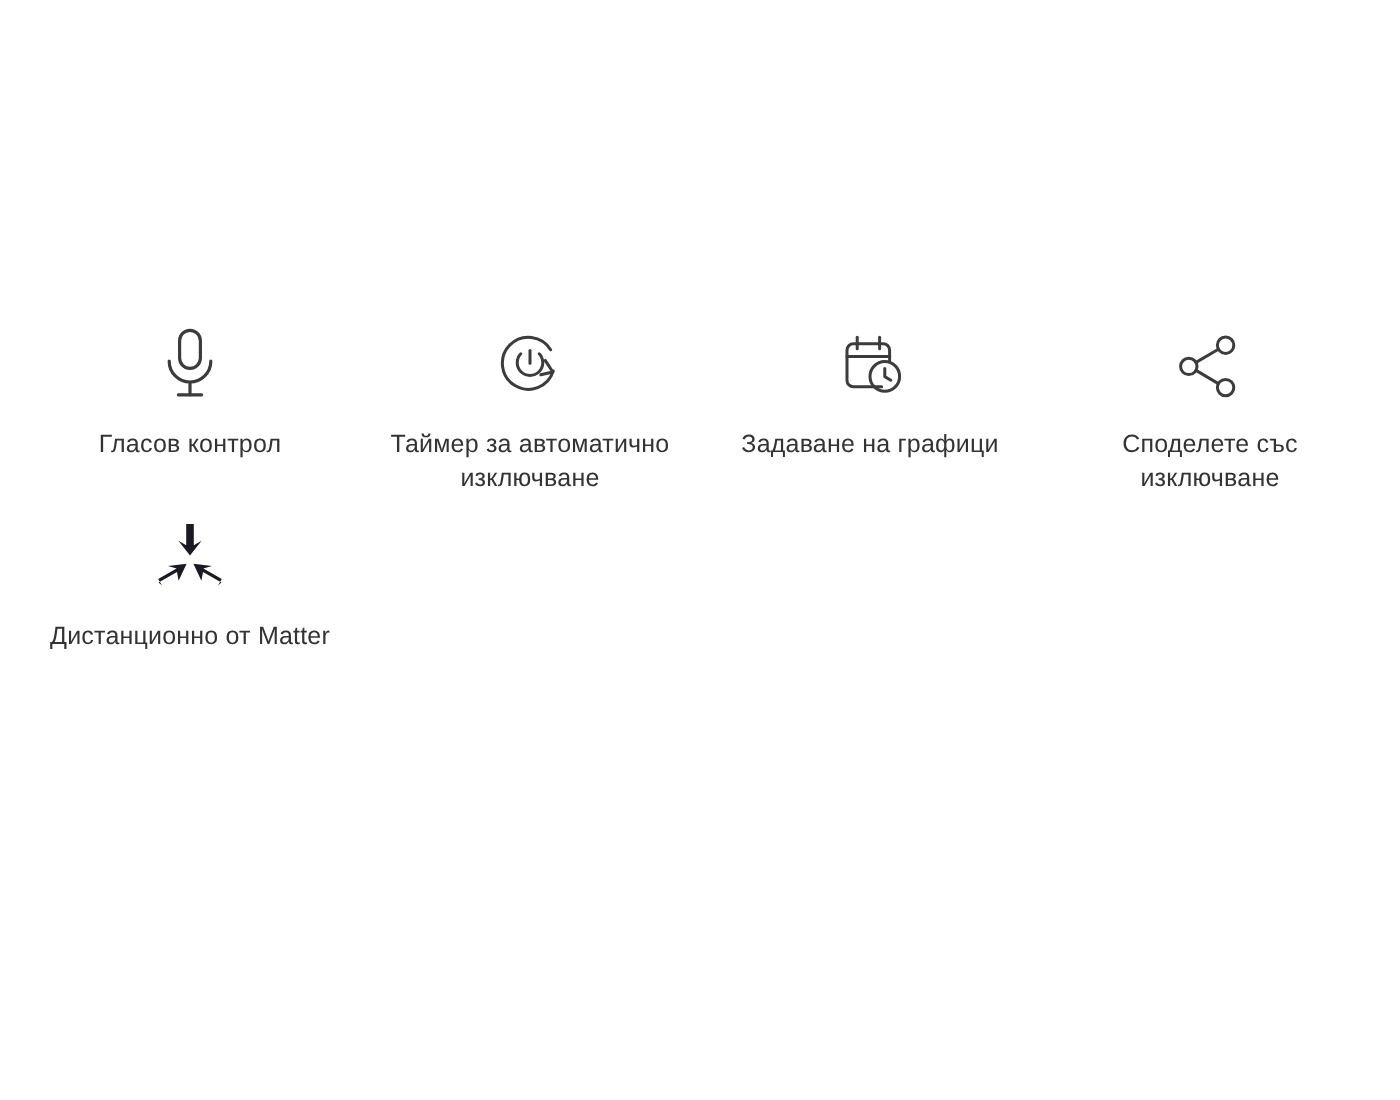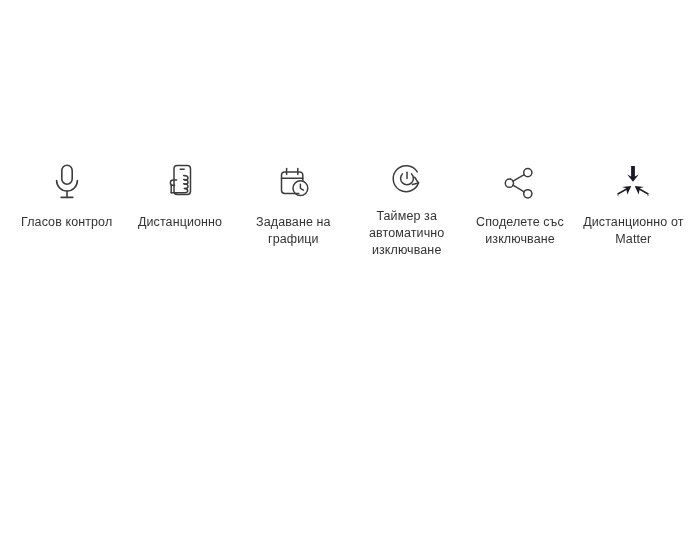--- a/index.html
+++ b/index.html
@@ -23,21 +23,21 @@
     height: 550px;
     background: #ffffff;
   }
 
   .feature-grid {
     position: absolute;
     left: 10px;
     top: 160px;
     width: 680px;
     display: grid;
-    grid-template-columns: repeat(6, 1fr);
+    grid-template-columns: repeat(4, 1fr);
     grid-template-rows: 96px 96px;
     row-gap: 0px;
     column-gap: 0px;
   }
 
   .feature-cell {
     display: flex;
     flex-direction: column;
     align-items: center;
     justify-content: flex-start;
@@ -80,62 +80,46 @@
         <svg width="34" height="40" viewBox="0 0 34 40" fill="none" stroke="#3c3c3c" stroke-width="1.6" stroke-linecap="round" stroke-linejoin="round">
           <rect x="11.8" y="2.2" width="10.4" height="19" rx="5.2"></rect>
           <path d="M6.6 17.6 a10.4 10.4 0 0 0 20.8 0"></path>
           <line x1="17" y1="28.2" x2="17" y2="34.4"></line>
           <line x1="11.2" y1="34.4" x2="22.8" y2="34.4"></line>
         </svg>
       </div>
       <div class="feature-label">Гласов контрол</div>
     </div>
 
+
     <div class="feature-cell">
       <div class="feature-icon">
-        <svg width="34" height="40" viewBox="0 0 34 40" fill="none" stroke="#3c3c3c" stroke-width="1.5" stroke-linecap="round" stroke-linejoin="round">
-          <rect x="11" y="2.5" width="16.5" height="29" rx="3.2"></rect>
-          <line x1="17.2" y1="6.2" x2="21.2" y2="6.2"></line>
-          <path d="M20.6 12.4 c2.6 0 4.4 1.3 4.4 2.6 0 1.3 -1.6 2.1 -3.4 2.1"></path>
-          <path d="M20.6 16.6 c2.6 0 4.4 1.3 4.4 2.6 0 1.3 -1.6 2.1 -3.4 2.1"></path>
-          <path d="M20.6 20.8 c2.6 0 4.4 1.3 4.4 2.6 0 1.3 -1.6 2.1 -3.4 2.1"></path>
-          <path d="M21.4 25.4 c2 0 3.3 1.1 3.3 2.3 0 1.2 -1.4 2 -3 2 l-8.1 0"></path>
-          <path d="M13.6 17.1 l-3.6 0 a2.6 2.6 0 1 0 0 5.2 l1.6 0"></path>
-          <path d="M8.2 29.7 l5.4 0"></path>
-          <path d="M8.2 22.3 l0 7.4"></path>
+        <svg width="40" height="40" viewBox="0 0 40 40" fill="none" stroke="#3c3c3c" stroke-width="1.5" stroke-linecap="round" stroke-linejoin="round">
+          <path d="M31.6 22.5 a13 13 0 1 1 -1.3 -10.6"></path>
+          <path d="M27.6 17.2 l3.8 5.8 l-6.0 1.4" fill="none"></path>
+          <path d="M20 12.2 l0 6.4"></path>
+          <path d="M15.4 13.9 a6.4 6.4 0 1 0 9.2 0"></path>
         </svg>
       </div>
-      <div class="feature-label">Дистанционно</div>
+      <div class="feature-label">Таймер за автоматично
+изключване</div>
     </div>
 
     <div class="feature-cell">
       <div class="feature-icon">
         <svg width="42" height="40" viewBox="0 0 42 40" fill="none" stroke="#3c3c3c" stroke-width="1.5" stroke-linecap="round" stroke-linejoin="round">
           <path d="M26.8 30.4 l-14.1 0 a3.2 3.2 0 0 1 -3.2 -3.2 l0 -15.1 a3.2 3.2 0 0 1 3.2 -3.2 l14.9 0 a3.2 3.2 0 0 1 3.2 3.2 l0 5.4"></path>
           <line x1="9.5" y1="15.3" x2="30.8" y2="15.3"></line>
           <line x1="14.6" y1="5.6" x2="14.6" y2="11.4"></line>
           <line x1="25.8" y1="5.6" x2="25.8" y2="11.4"></line>
           <circle cx="28.4" cy="25.2" r="7.4"></circle>
           <path d="M28.4 21.2 l0 4.1 l3.0 1.8"></path>
         </svg>
       </div>
       <div class="feature-label">Задаване на графици</div>
-    </div>
-
-    <div class="feature-cell">
-      <div class="feature-icon">
-        <svg width="40" height="40" viewBox="0 0 40 40" fill="none" stroke="#3c3c3c" stroke-width="1.5" stroke-linecap="round" stroke-linejoin="round">
-          <path d="M31.6 22.5 a13 13 0 1 1 -1.3 -10.6"></path>
-          <path d="M27.6 17.2 l3.8 5.8 l-6.0 1.4" fill="none"></path>
-          <path d="M20 12.2 l0 6.4"></path>
-          <path d="M15.4 13.9 a6.4 6.4 0 1 0 9.2 0"></path>
-        </svg>
-      </div>
-      <div class="feature-label">Таймер за автоматично
-изключване</div>
     </div>
 
 
     <div class="feature-cell">
       <div class="feature-icon">
         <svg width="40" height="40" viewBox="0 0 40 40" fill="none" stroke="#3c3c3c" stroke-width="1.5" stroke-linecap="round" stroke-linejoin="round">
           <circle cx="27.8" cy="9.6" r="4.1"></circle>
           <circle cx="9.4" cy="20.2" r="4.1"></circle>
           <circle cx="27.8" cy="30.8" r="4.1"></circle>
           <line x1="13.0" y1="18.2" x2="24.2" y2="11.6"></line>

